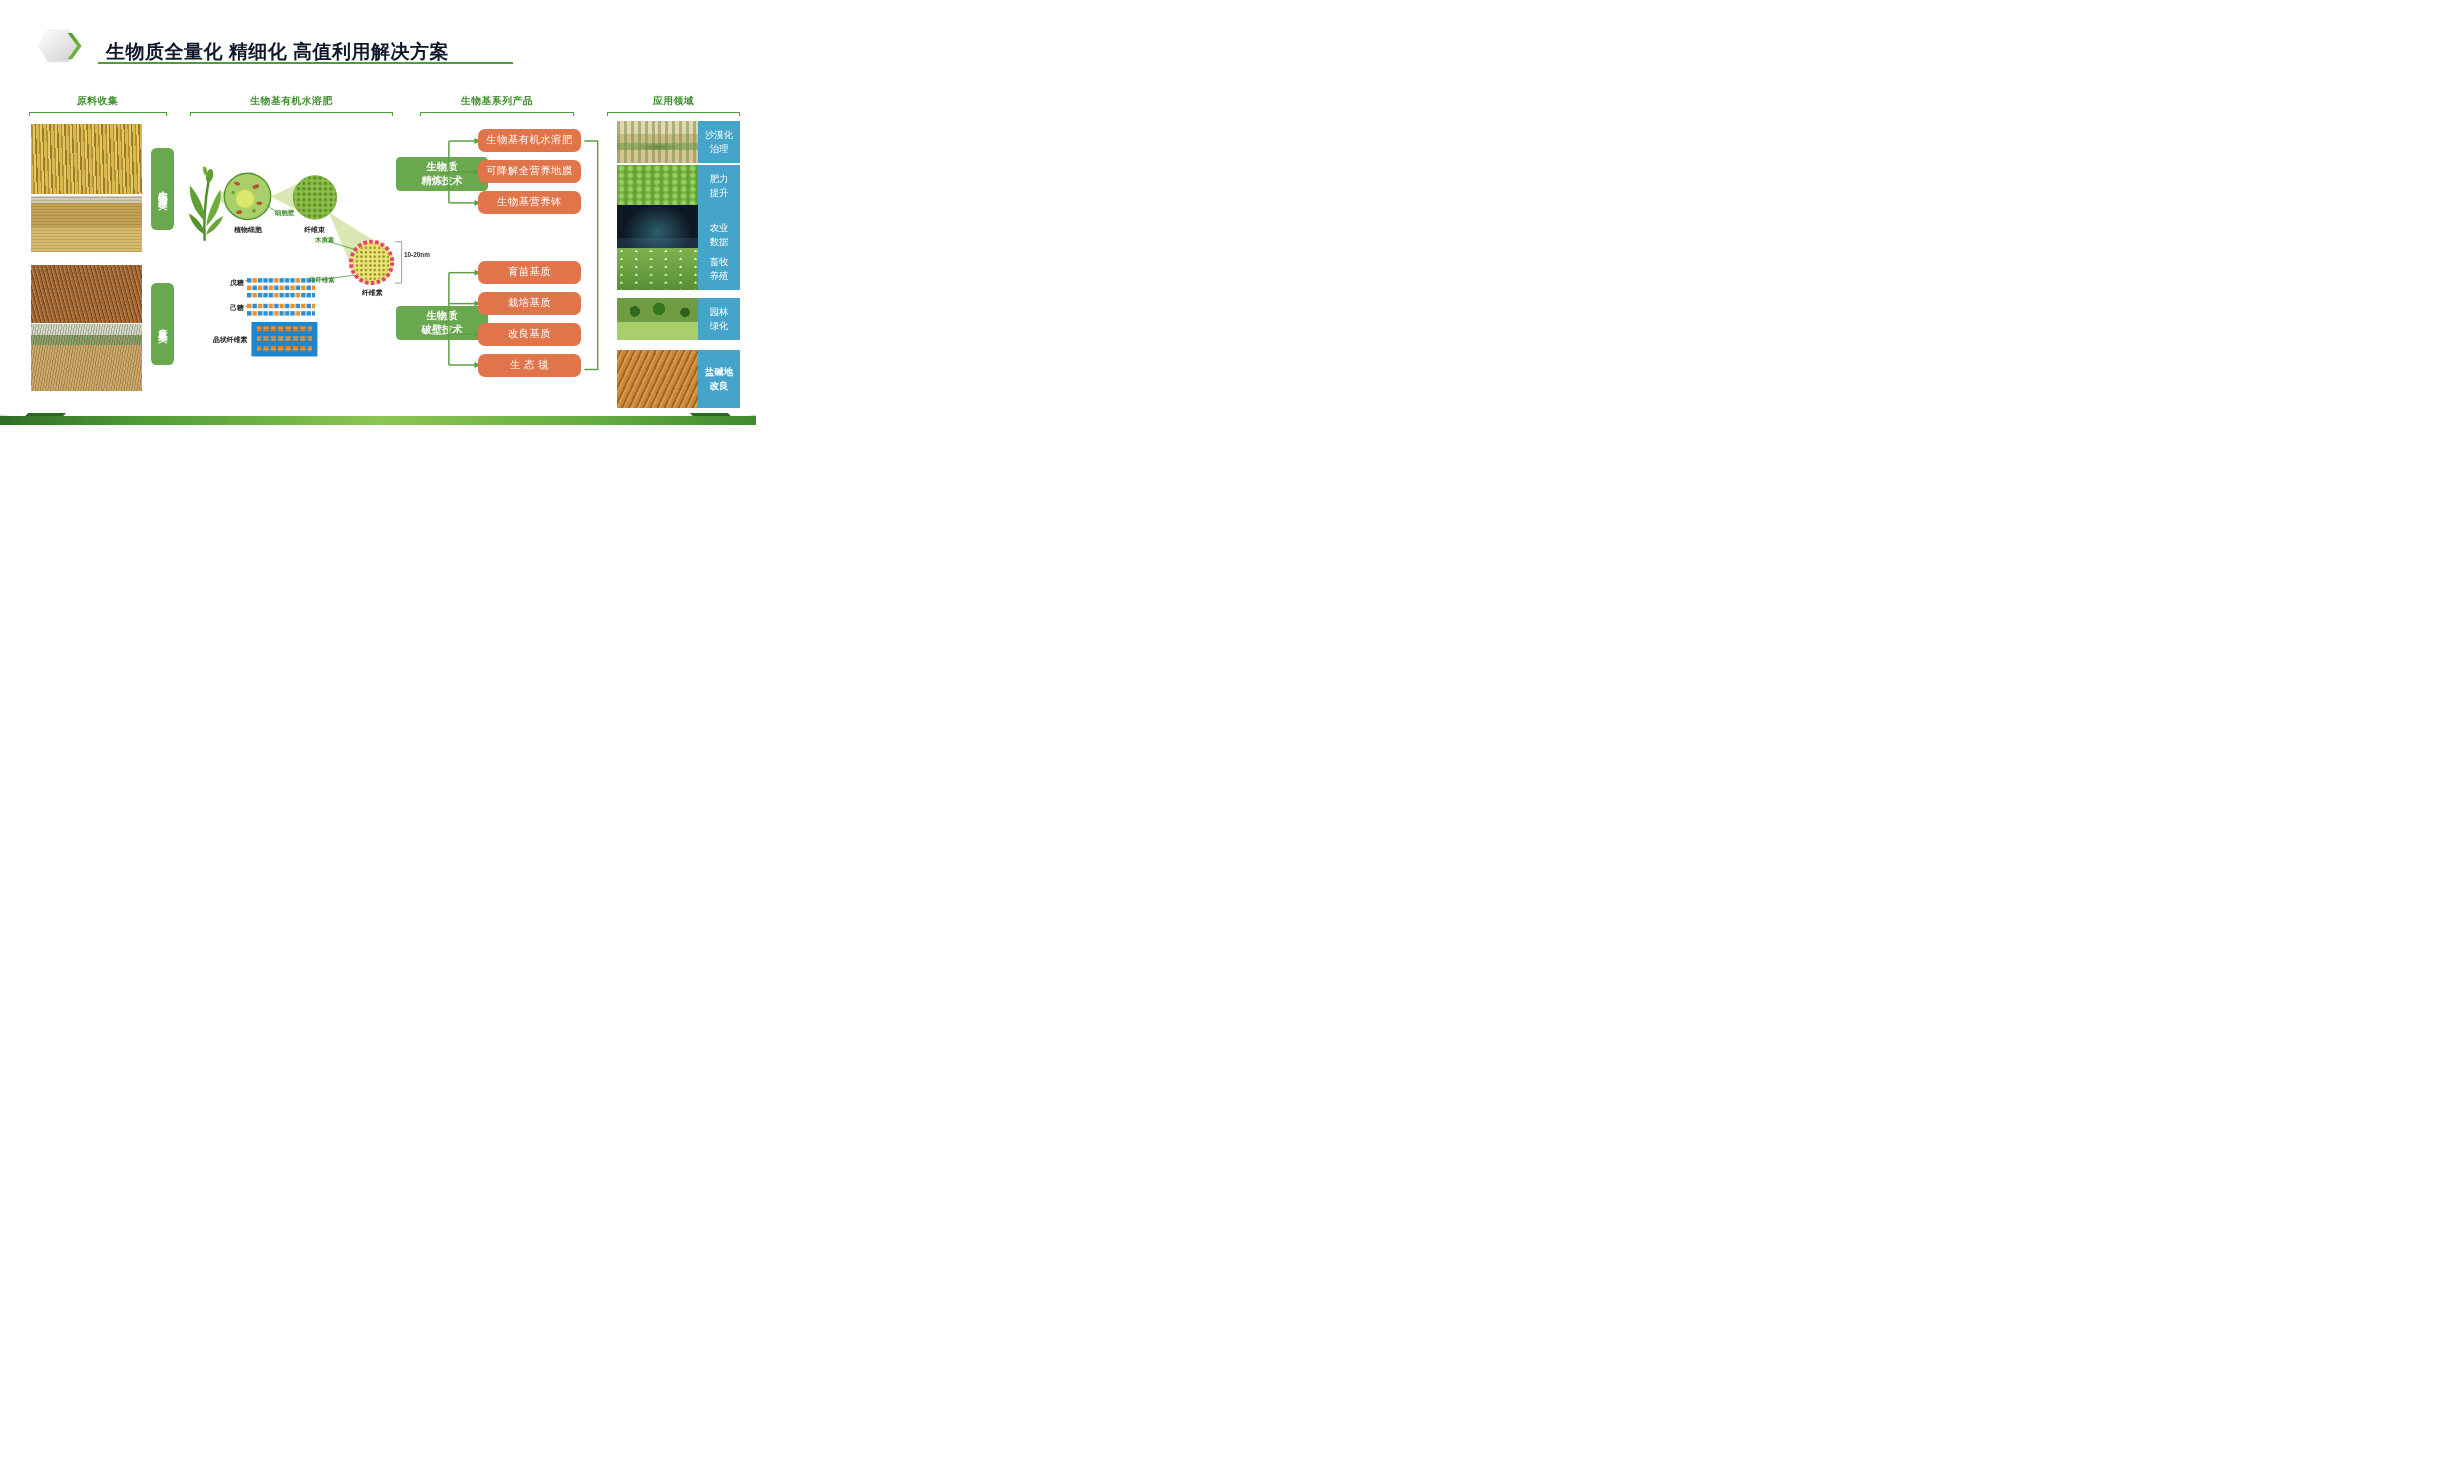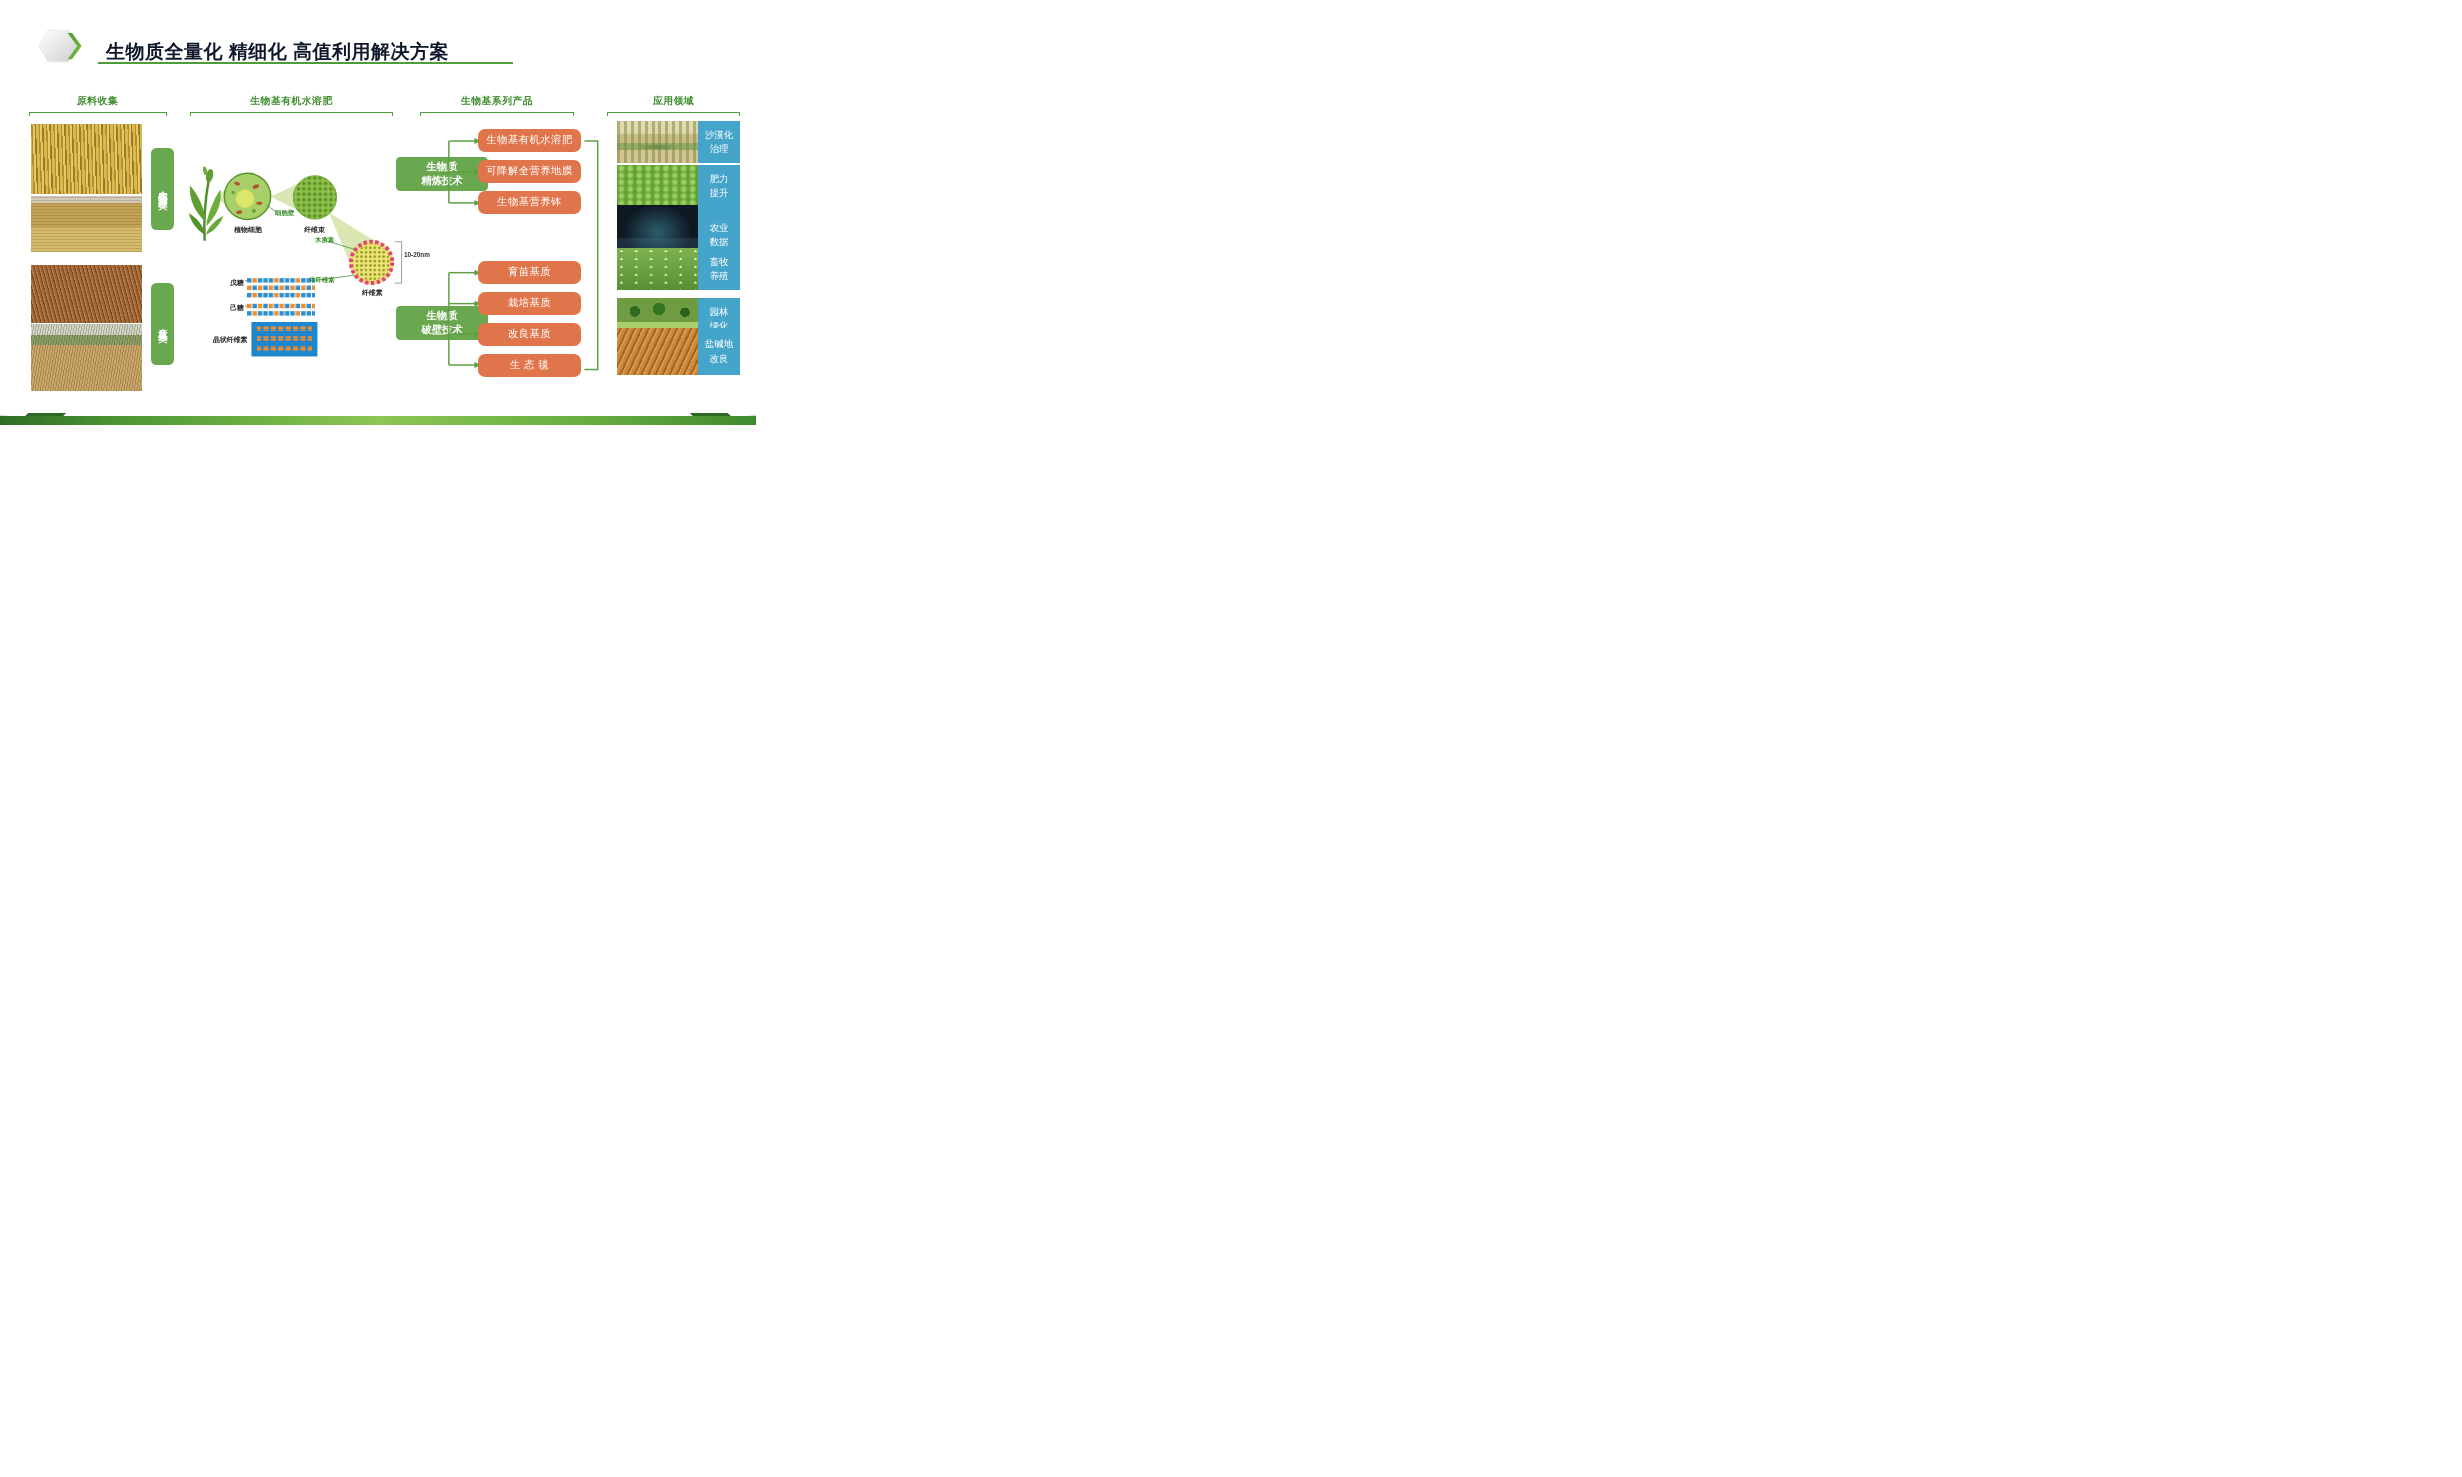--- a/index.html
+++ b/index.html
@@ -120,21 +120,21 @@
     position: absolute; left: 698px; width: 42px;
     background: #45a4c9; color: #fff; font-size: 9.4px; line-height: 1.5;
     display: flex; flex-direction: column; align-items: center; justify-content: center;
     text-align: center;
   }
   .ar1 { top: 121px; height: 42px; text-align: center; }
   .ar2 { top: 165px; height: 42px; }
   .ar3 { top: 205px; height: 60px; }
   .ar4 { top: 248px; height: 42px; }
   .ar5 { top: 298px; height: 42px; }
-  .ar6 { top: 328px; height: 47px; }
+  .ar6 { top: 350px; height: 58px; font-weight: bold; }
 
   .apho1 { background:
       radial-gradient(ellipse 29.5px 4.9px at 50% 62%, rgba(90,130,60,.8), transparent 70%),
       repeating-linear-gradient(90deg, rgba(110,140,70,.5) 0 3px, transparent 3px 6.9px),
       linear-gradient(180deg, #e4d6ae 0 30%, #cdbb85 30% 52%, #97aa66 52% 70%, #d6c492 70% 100%); }
   .apho2 { background:
       radial-gradient(circle, #9ccf63 30%, #61a034 72%);
       background-size: 8.9px 6.9px; }
   .apho3 { background:
       radial-gradient(ellipse at 50% 45%, rgba(70,150,170,.55), transparent 60%),

